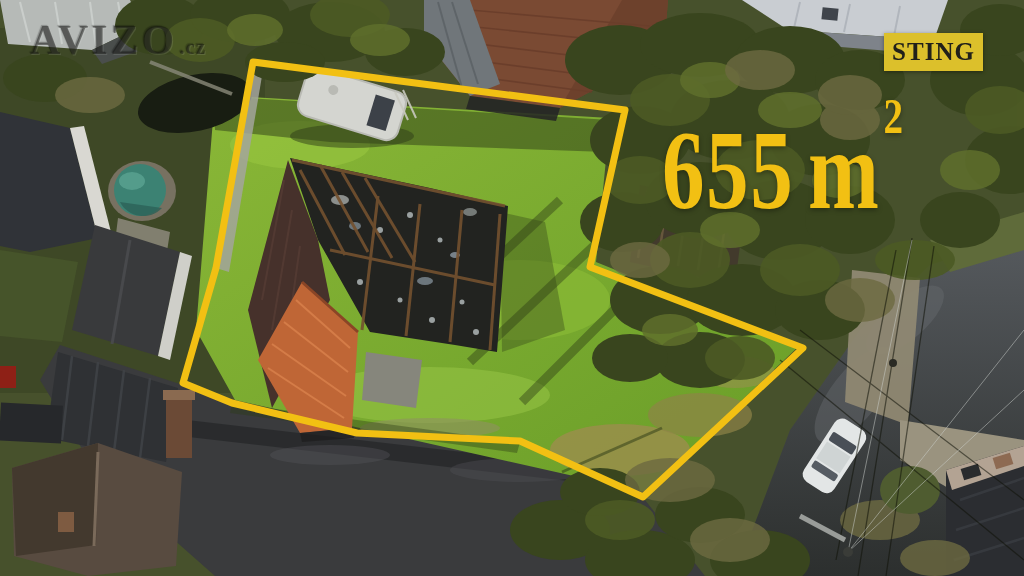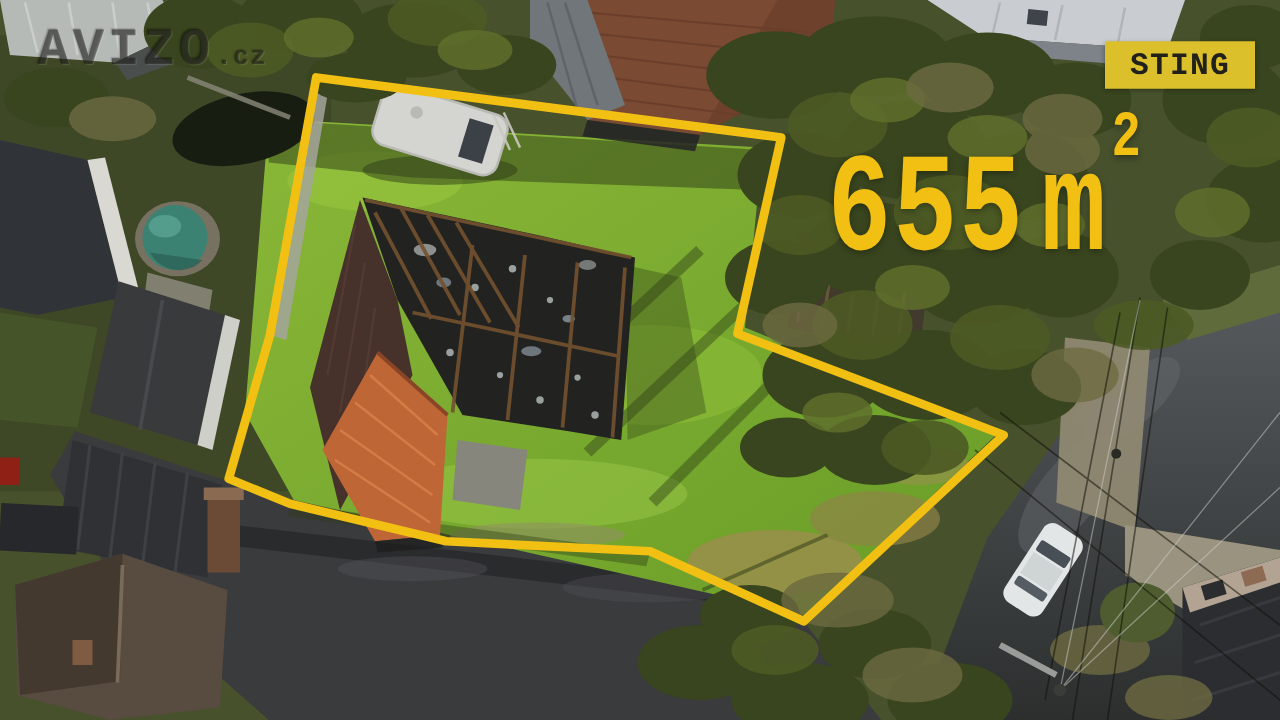--- a/index.html
+++ b/index.html
@@ -1,18 +1,18 @@
 <!DOCTYPE html>
 <html><head>
 <meta charset="utf-8">
 <style>
   html,body{margin:0;padding:0;background:#222;}
   .stage{
     position:relative;width:1024px;height:576px;overflow:hidden;
-    font-family:Liberation Mono, monospace;
+    font-family:Liberation Serif, serif;
     background:#c2410c;
   }
   .photo{position:absolute;inset:0;display:block;}
   .outline-layer{position:absolute;inset:0;display:block;pointer-events:none;}
   .watermark{
     position:absolute;left:30px;top:16px;
     font-weight:700;font-size:42px;letter-spacing:3px;
     color:rgba(18,18,16,0.46);
     text-shadow:1px 1px 0 rgba(255,255,255,0.10), -1px -1px 1px rgba(0,0,0,0.25);
     white-space:nowrap;
@@ -22,21 +22,21 @@
     position:absolute;left:662px;top:114px;
     font-weight:700;font-size:112px;line-height:1;
     letter-spacing:2px;
     transform:scaleX(0.76);transform-origin:left top;
     text-shadow:0 2px 6px rgba(0,0,0,0.35);
     white-space:nowrap;
   }
   .area-label .unit{margin-left:18px;}
   .area-label sup{font-size:0.46em;position:relative;top:-0.72em;margin-left:4px;}
   .badge{
-    position:absolute;left:884px;top:33px;width:120px;height:38px;
+    position:absolute;left:884px;top:33px;width:99px;height:38px;
     display:flex;align-items:center;justify-content:center;
     font-weight:800;font-size:25px;letter-spacing:1px;
     box-shadow:0 1px 4px rgba(0,0,0,0.4);
   }
 </style>
 </head>
 <body>
 
 <div class="stage">
 

